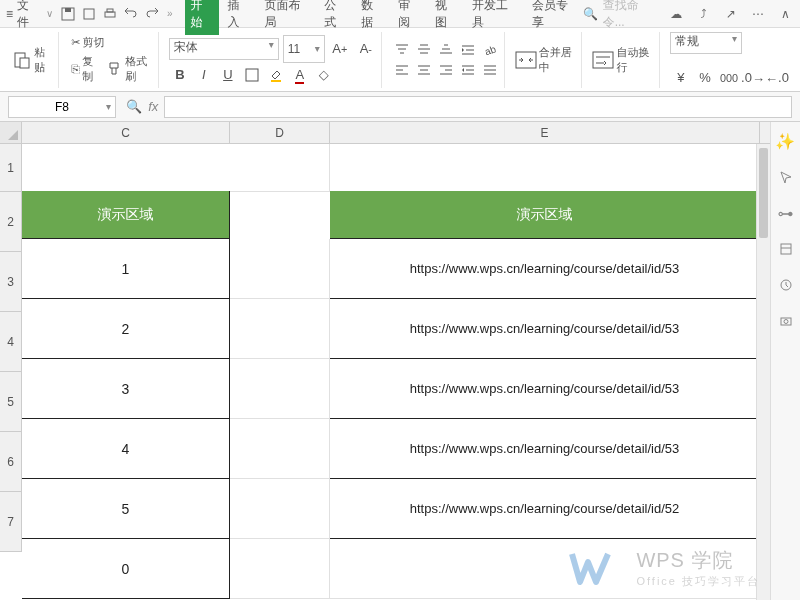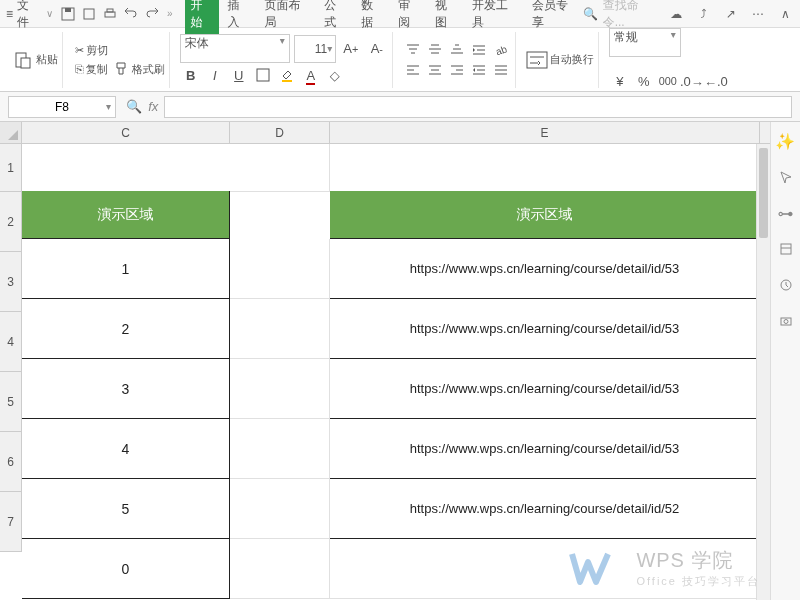--- a/index.html
+++ b/index.html
@@ -15,23 +15,23 @@
 .top-right { margin-left: auto; display: flex; align-items: center; gap: 10px; }
 .search-box { display: flex; align-items: center; color: #bbb; font-size: 12px; gap: 4px; }
 
 .ribbon { height: 64px; background: #fff; border-bottom: 1px solid #d0d0d0; display: flex; align-items: center; padding: 0 8px; gap: 6px; }
 .rib-group { display: flex; flex-direction: column; gap: 2px; padding: 0 4px; border-right: 1px solid #e5e5e5; height: 56px; justify-content: center; }
 .rib-group.no-border { border-right: none; gap: 14px; }
 .rib-btn-lg { display: flex; flex-direction: row; align-items: center; font-size: 11px; color: #555; cursor: pointer; gap: 2px; }
 .rib-icon { width: 22px; height: 22px; display: inline-flex; align-items: center; justify-content: center; }
 .rib-row { display: flex; align-items: center; gap: 4px; font-size: 11px; color: #555; }
 .rib-small-btn { display: flex; align-items: center; gap: 2px; cursor: pointer; padding: 1px 2px; }
-.font-select { border: 1px solid #ccc; height: 29px; font-size: 12px; padding: 0 18px 0 4px; background: #fff; position: relative; }
+.font-select { border: 1px solid #ccc; height: 22px; font-size: 12px; padding: 0 18px 0 4px; background: #fff; position: relative; }
 .font-select .dd { position: absolute; right: 4px; color: #888; font-size: 10px; }
-.size-select { border: 1px solid #ccc; height: 28px; width: 42px; font-size: 12px; padding: 0 20px; background: #fff; display: flex; align-items: center; justify-content: space-between; }
+.size-select { border: 1px solid #ccc; height: 28px; width: 42px; font-size: 12px; padding: 0 4px; background: #fff; display: flex; align-items: center; justify-content: space-between; }
 .fmt-btns { display: flex; gap: 2px; }
 .fmt-btn { width: 22px; height: 20px; display: inline-flex; align-items: center; justify-content: center; border: 1px solid transparent; cursor: pointer; font-size: 13px; }
 .fmt-btn.bold { font-weight: bold; }
 .fmt-btn.italic { font-style: italic; }
 .fmt-btn.underline { text-decoration: underline; }
 .align-grid { display: flex; flex-direction: column; gap: 2px; }
 .align-row { display: flex; gap: 2px; }
 .align-btn { width: 20px; height: 18px; display: inline-flex; align-items: center; justify-content: center; cursor: pointer; }
 
 .formula-bar { height: 30px; background: #f7f7f7; border-bottom: 1px solid #d0d0d0; display: flex; align-items: center; padding: 0 8px; gap: 10px; }
@@ -262,20 +262,31 @@
             </svg>
           </span>
         <span class="align-btn">
             <svg width="14" height="12">
               <line x1="1" y1="2" x2="13" y2="2" stroke="#555"></line>
               <line x1="1" y1="6" x2="13" y2="6" stroke="#555"></line>
               <line x1="1" y1="10" x2="13" y2="10" stroke="#555"></line>
             </svg>
           </span>
       </div>
+    </div>
+  </div>
+  <div class="rib-group">
+    <div class="rib-btn-lg">
+      <span class="rib-icon">
+          <svg width="22" height="18" viewBox="0 0 22 18">
+            <rect x="1" y="1" width="20" height="16" fill="none" stroke="#555"></rect>
+            <path d="M4 9 L8 9 M6 7 L8 9 L6 11 M18 9 L14 9 M16 7 L14 9 L16 11" stroke="#555" fill="none"></path>
+          </svg>
+        </span>
+      <span>合并居中</span>
     </div>
   </div>
   <div class="rib-group">
     <div class="rib-btn-lg">
       <span class="rib-icon">
           <svg width="22" height="18" viewBox="0 0 22 18">
             <rect x="1" y="1" width="20" height="16" fill="none" stroke="#555"></rect>
             <path d="M4 6h14 M4 12h8 M14 12l-2-2 M14 12l-2 2" stroke="#555" fill="none"></path>
           </svg>
         </span>

